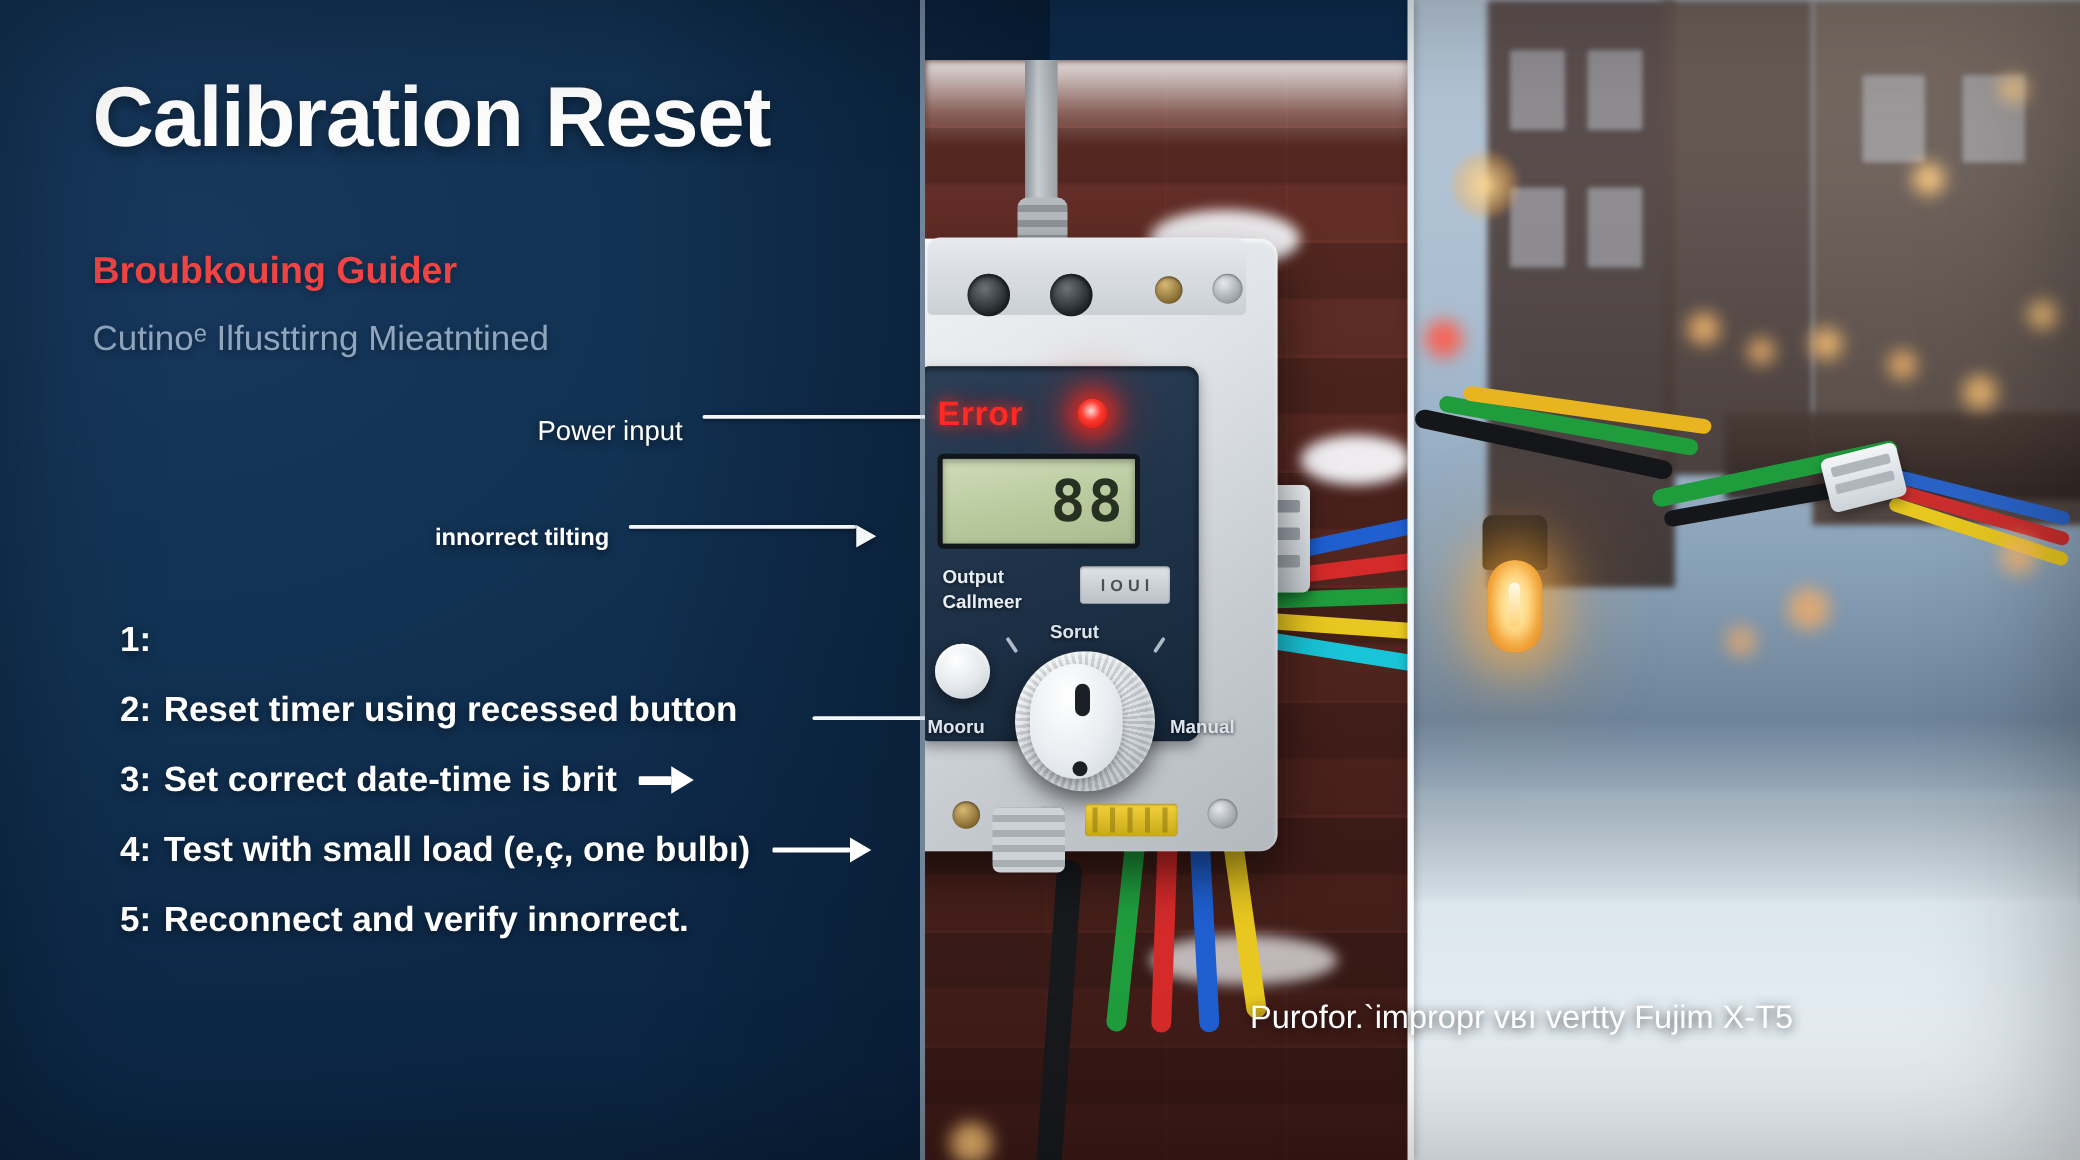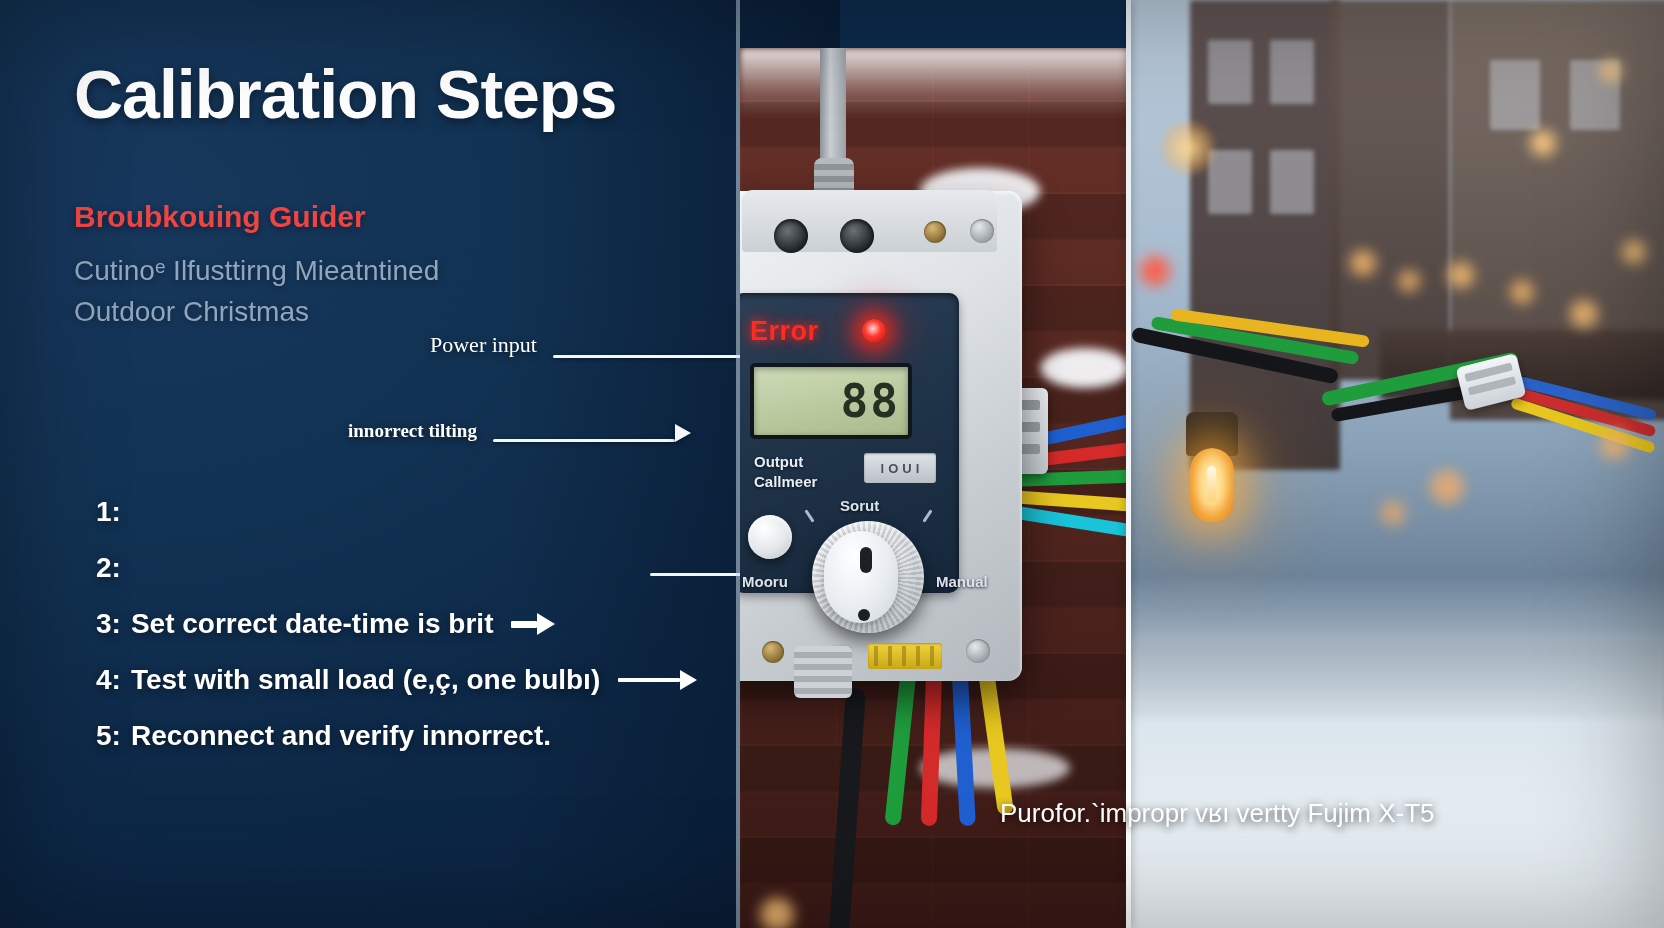--- a/index.html
+++ b/index.html
@@ -31,21 +31,21 @@
     text-shadow:0 2px 7px rgba(0,0,0,.4); white-space:nowrap;
   }
   .sub-lines{
     position:absolute; left:74px; top:250px; width:470px;
     font-size:28px; line-height:41px; color:#8fa6bd; font-weight:400;
     text-shadow:0 2px 6px rgba(0,0,0,.35);
   }
   .sub-lines div{ white-space:nowrap; }
 
   
-  .callout{ position:absolute; display:flex; align-items:flex-end;font-family:Liberation Serif, serif; }
+  .callout{ position:absolute; display:flex; align-items:flex-start; }
   .callout .ctext{
     font-size:22px; color:#ffffff; white-space:nowrap;
     text-shadow:0 2px 7px rgba(0,0,0,.6);
   }
   .callout.bold .ctext{ font-weight:700; font-size:19px; }
   .callout .lead{
     height:3px; background:#f4f7fa; margin-left:16px; border-radius:2px;
     box-shadow:0 1px 4px rgba(0,0,0,.5);
   }
   .callout .arrowhead{
@@ -361,27 +361,26 @@
     box-shadow:inset 0 0 120px rgba(0,0,0,.35);
   }
 </style>
 </head>
 <body>
 
 <div id="stage">
 
   <div class="panel-bg"></div>
 
-  <div class="deck-title">Calibration Steps</div>
+  <div class="deck-title">Calibration Reset</div>
 
   <div class="sub-head">Broubkouing Guider</div>
 
   <div class="sub-lines">
     <div>Cutinoᵉ Ilfusttirng Mieatntined</div>
-    <div>Outdoor Christmas</div>
   </div>
 
   <div class="callout" id="callout-power">
     <span class="ctext">Power input</span>
     <span class="lead"></span>
     <span class="arrowhead"></span>
   </div>
 
   <div class="callout bold" id="callout-tilt">
     <span class="ctext">innorrect tilting</span>
@@ -395,20 +394,21 @@
   </div>
 
   <div class="steps">
 
     <div class="step">
       <span class="stxt">1:</span>
     </div>
 
     <div class="step">
       <span class="stxt">2:</span>
+      <span class="stxt">Reset timer using recessed button</span>
     </div>
 
     <div class="step">
       <span class="stxt">3:</span>
       <span class="stxt">Set correct date-time is brit</span>
       <span class="arrow-glyph ag-short">
         <span class="shaft"></span>
           <span class="head"></span>
       </span>
     </div>

